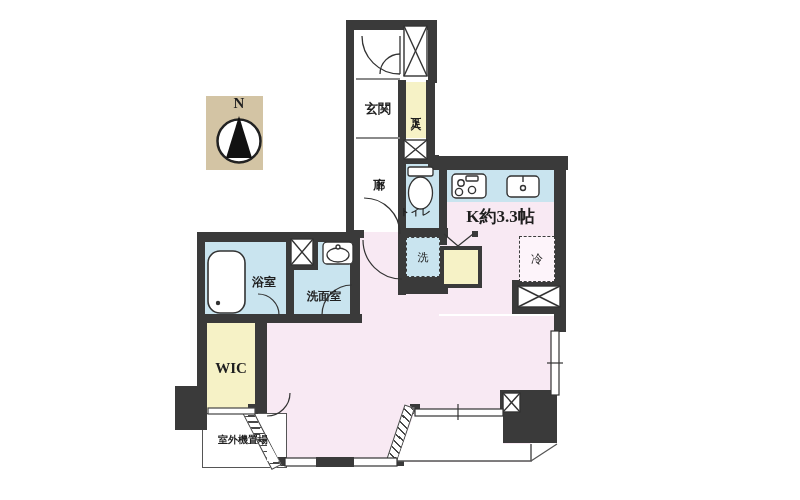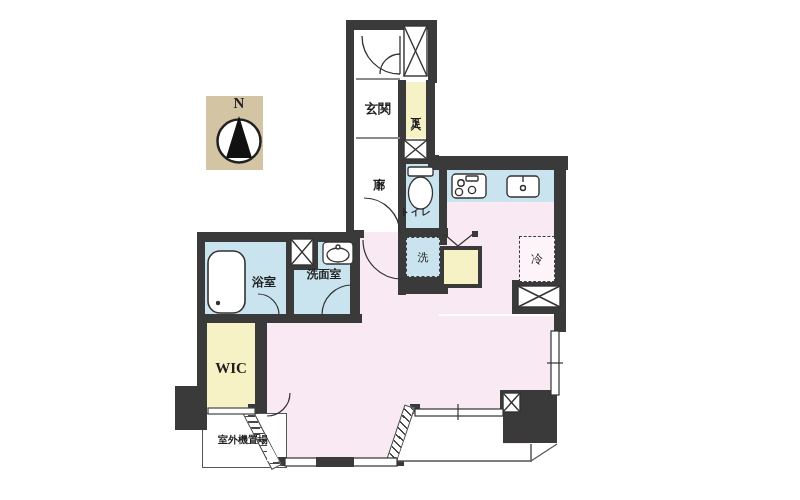--- a/index.html
+++ b/index.html
@@ -185,18 +185,19 @@
   <div class="dashbox" style="left:519px;top:236px;width:34px;height:44px;background:#fdf4fa;font-size:12px;">
     <span>冷</span>
   </div>
   <div class="abs" style="left:440px;top:246px;width:42px;height:42px;background:#f6f2c6;border:4px solid #3a3a3a;box-sizing:border-box;"></div>
 
   <div class="lbl" style="left:230px;top:95px;width:18px;height:18px;font-size:15px;font-weight:bold;">N</div>
   <div class="lbl" style="left:356px;top:100px;width:44px;height:18px;font-size:13px;">玄関</div>
   <div class="lbl vert" style="left:403px;top:84px;width:26px;height:52px;font-size:10.5px;letter-spacing:1px;">下足入</div>
   <div class="lbl vert" style="left:366px;top:144px;width:26px;height:52px;font-size:12px;">廊下</div>
   <div class="lbl" style="left:398px;top:207px;width:36px;height:12px;font-size:9.5px;letter-spacing:1px;">トイレ</div>
+  <div class="lbl" style="left:445px;top:206px;width:111px;height:22px;font-size:17px;">K約3.3帖</div>
   <div class="lbl" style="left:242px;top:275px;width:44px;height:15px;font-size:12px;">浴室</div>
-  <div class="lbl" style="left:299px;top:267px;width:50px;height:15px;font-size:11.5px;">洗面室</div>
+  <div class="lbl" style="left:299px;top:289px;width:50px;height:15px;font-size:11.5px;">洗面室</div>
   <div class="lbl" style="left:207px;top:359px;width:48px;height:20px;font-size:15px;">WIC</div>
   <div class="lbl" style="left:202px;top:434px;width:82px;height:13px;font-size:10px;">室外機置場</div>
 
 </div>
 
 </body></html>

